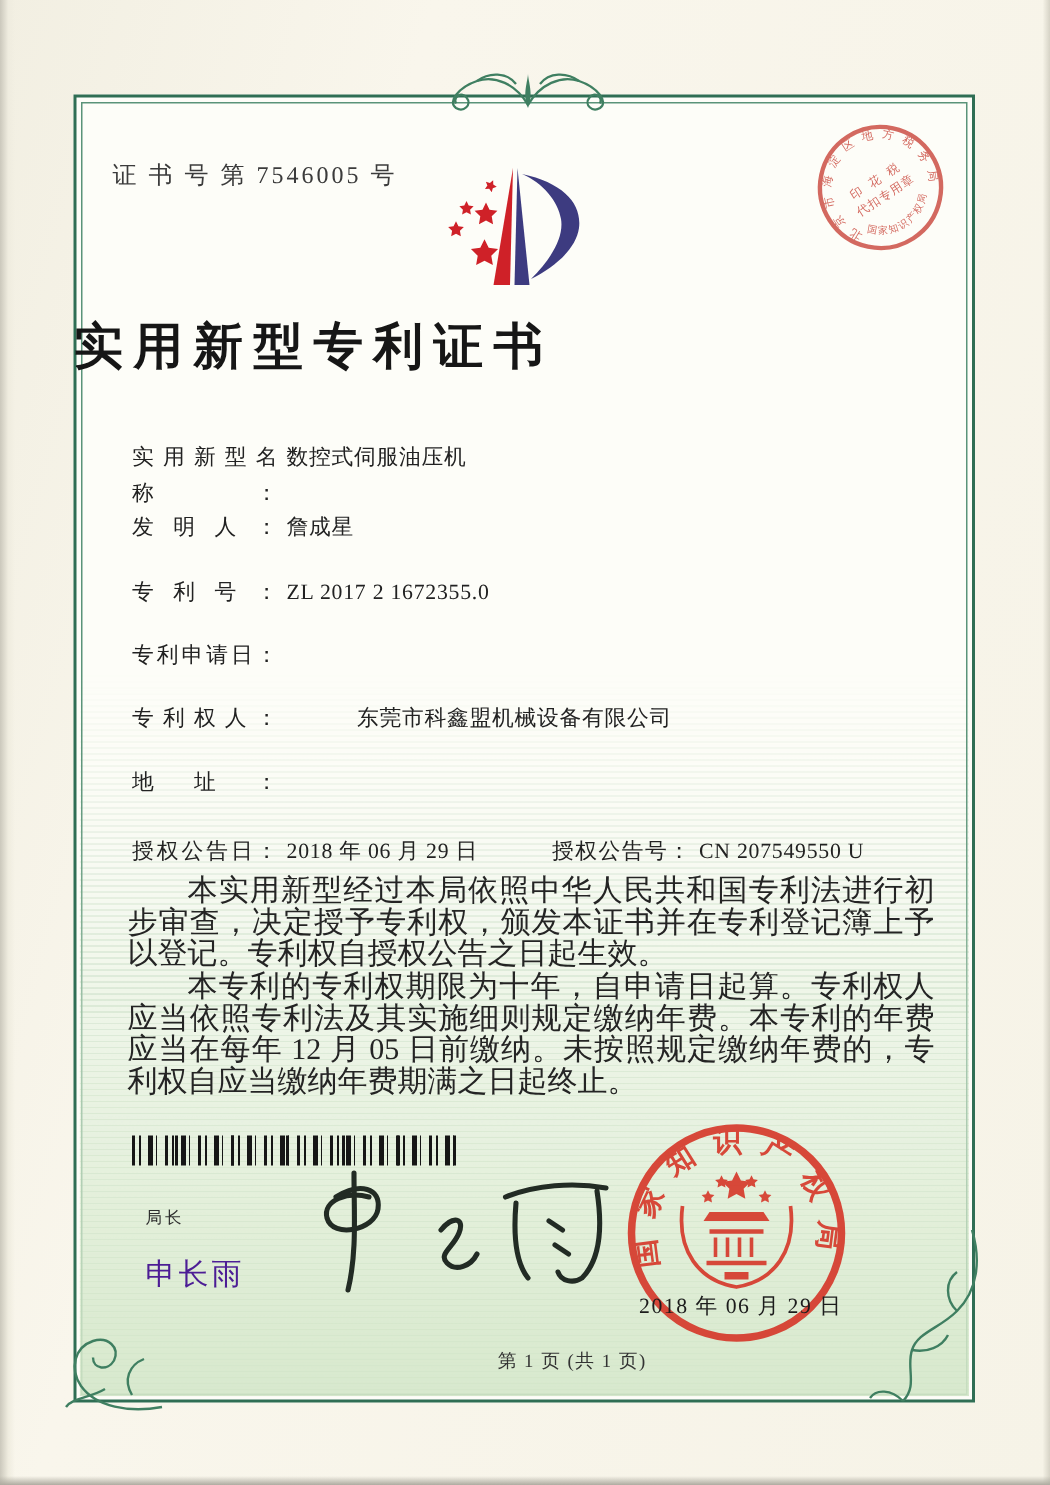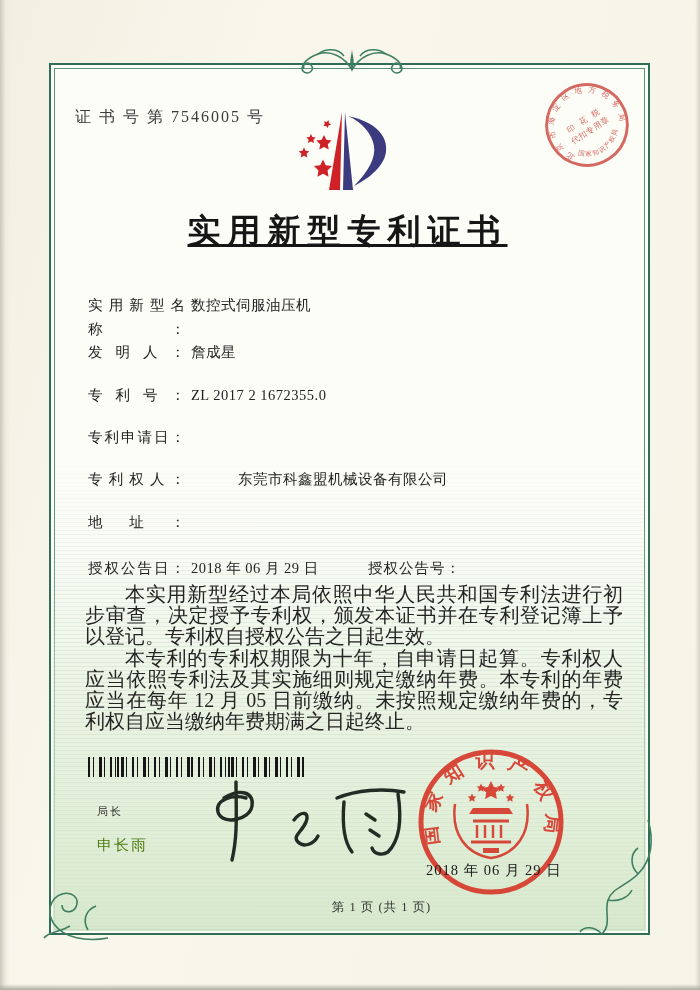--- a/index.html
+++ b/index.html
@@ -17,37 +17,37 @@
   .frame{left:49px;top:63px;width:597px;height:868px;border:2.5px solid #2f6e54;
     outline:1px solid #5a9379;outline-offset:-6px;background:#fdfdf8;}
   .stripes{position:absolute;left:2px;right:2px;bottom:2px;top:44%;
     background:
       linear-gradient(to bottom,rgba(233,243,227,0) 0%,rgba(224,238,216,.55) 50%,rgba(211,230,200,.9) 100%),
       repeating-linear-gradient(0deg,rgba(85,150,95,.22) 0 1px,rgba(0,0,0,0) 1px 4px);
     -webkit-mask-image:linear-gradient(to bottom,transparent 0,#000 45%);
     mask-image:linear-gradient(to bottom,transparent 0,#000 45%);}
   
   .cert-no{left:75px;top:107px;font-size:16px;letter-spacing:2px;color:#3b3b3b;}
-  .title{left:49px;top:209px;width:597px;text-align:center;font-size:33px;font-weight:bold;
-    letter-spacing:7px;color:#161616;text-decoration:underline;}
+  .title{left:49px;top:209px;width:597px;text-align:left;font-size:33px;font-weight:bold;
+    letter-spacing:7px;color:#161616;}
   .frow{left:88px;width:535px;font-size:14.5px;line-height:24px;display:flex;}
   .flabel{flex:none;display:inline-block;width:97px;text-align:justify;text-align-last:justify;-moz-text-align-last:justify;}
   .fval{padding-left:6px;letter-spacing:.5px;}
   .addr .fval{max-width:398px;line-height:23px;}
   .pair2{position:absolute;left:280px;top:0;display:flex;}
   .pair2 .flabel{width:92px;}
   .paras{left:85px;top:584px;width:538px;font-size:20px;line-height:20.8px;text-align:justify;color:#242424;}
   .paras p{margin:0 0 2px 0;text-indent:2em;}
   
   .barcode{left:88px;top:757px;width:216px;height:20px;
     background:
       repeating-linear-gradient(90deg,#161616 0 2px,rgba(0,0,0,0) 2px 5px,#161616 5px 6px,rgba(0,0,0,0) 6px 11px,#161616 11px 14px,rgba(0,0,0,0) 14px 16px,#161616 16px 17px,rgba(0,0,0,0) 17px 22px),
       repeating-linear-gradient(90deg,rgba(0,0,0,0) 0 29px,#161616 29px 31px,rgba(0,0,0,0) 31px 37px);}
   .signer-title{left:97px;top:804px;font-size:11px;letter-spacing:2px;color:#2e2e2e;font-family:"Liberation Sans",sans-serif;}
-  .signer-name{left:97px;top:836px;font-size:15px;letter-spacing:2px;color:#4d7c0f;font-family:Liberation Mono, monospace;}
+  .signer-name{left:97px;top:836px;font-size:20px;letter-spacing:2px;color:#4c1d95;font-family:Liberation Mono, monospace;}
   .seal-date{left:426px;top:861px;font-size:14.5px;letter-spacing:1px;color:#1c1c1c;z-index:6;}
   .footer{left:49px;top:899px;width:665px;text-align:center;font-size:12.5px;color:#333;letter-spacing:1px;}
   .sig-svg{left:202px;top:780px;z-index:5;}
   .seal-svg{left:411px;top:742px;z-index:4;opacity:.92;}
   .stamp-svg{left:543px;top:81px;transform:rotate(-33deg);opacity:.9;}
   .logo-svg{left:280px;top:102px;}
   .orn{z-index:3;}
 </style>
 </head>
 <body>
@@ -143,20 +143,21 @@
   <span class="fval">东莞市科鑫盟机械设备有限公司</span>
 </div>
 <div class="abs frow addr" style="top:510px;">
   <span class="flabel">地址：</span>
 </div>
 <div class="abs frow" style="top:556px;">
   <span class="flabel">授权公告日：</span>
   <span class="fval">2018 年 06 月 29 日</span>
   <span class="pair2">
     <span class="flabel">授权公告号：</span>
+    <span class="fval">CN 207549550 U</span>
   </span>
 </div>
 
 <div class="abs paras">
   <p>本实用新型经过本局依照中华人民共和国专利法进行初步审查，决定授予专利权，颁发本证书并在专利登记簿上予以登记。专利权自授权公告之日起生效。</p>
   <p>本专利的专利权期限为十年，自申请日起算。专利权人应当依照专利法及其实施细则规定缴纳年费。本专利的年费应当在每年 12 月 05 日前缴纳。未按照规定缴纳年费的，专利权自应当缴纳年费期满之日起终止。</p>
 </div>
 
 <div class="abs barcode"></div>
 

